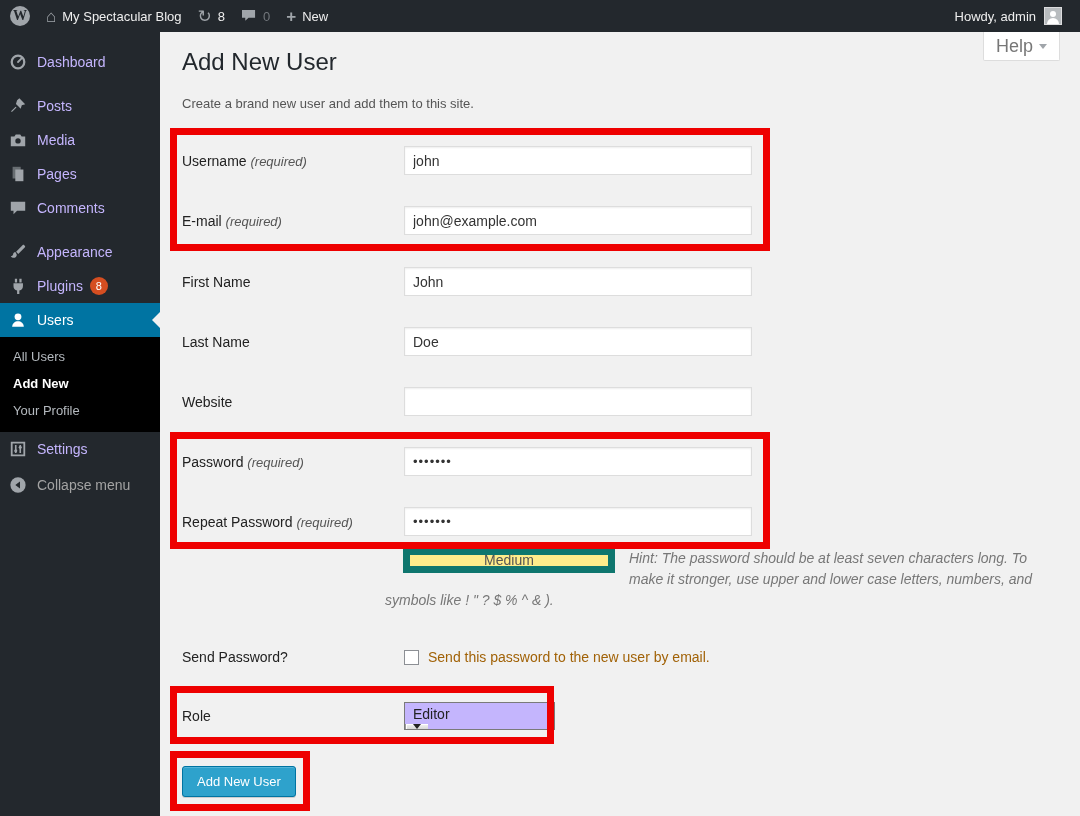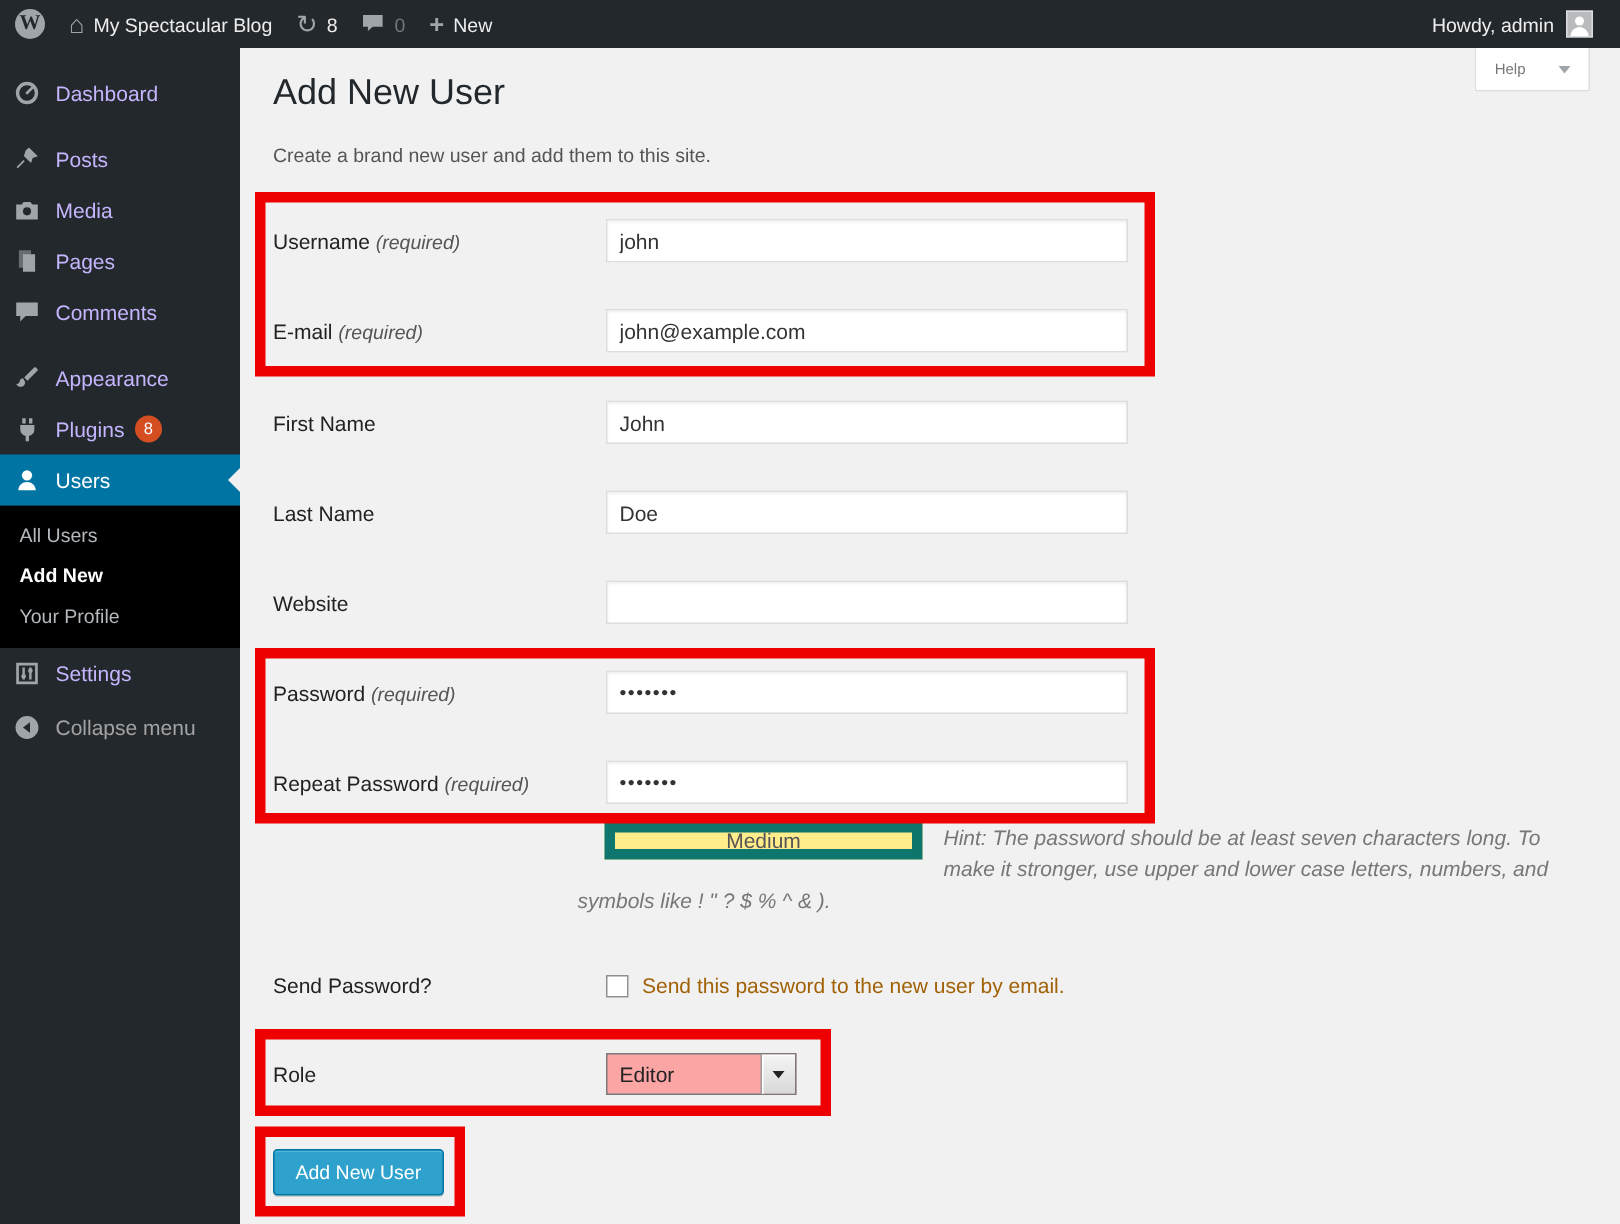--- a/index.html
+++ b/index.html
@@ -47,21 +47,21 @@
            color:#fff; font-size:11px; display:flex; align-items:center; justify-content:center; }
   .submenu { background:#000000; padding:6px 0 8px 0; }
   .submenu-item { height:27px; display:flex; align-items:center; padding-left:13px; font-size:13px;
                   color:#b4b9be; cursor:pointer; }
   .submenu-item.current { color:#fff; font-weight:bold; }
 
   
   .content { position:absolute; top:32px; left:160px; width:920px; height:784px; }
   .help-btn { position:absolute; top:0; right:20px; height:29px; padding:0 12px; background:#fff;
               border:1px solid #ddd; border-top:none; border-radius:0 0 2px 2px; color:#777;
-              font-size:10px; font-family:inherit; display:flex; align-items:center; gap:22px; cursor:pointer; }
+              font-size:18px; font-family:inherit; display:flex; align-items:center; gap:6px; cursor:pointer; }
   .help-tri { width:0; height:0; border-left:4px solid transparent; border-right:4px solid transparent;
               border-top:5px solid #a0a5aa; }
   .page-title { position:absolute; left:22px; top:16px; font-size:24px; font-weight:400; color:#23282d; }
   .page-subtitle { position:absolute; left:22px; top:64px; font-size:13px; color:#555; }
 
   .frow { position:absolute; left:22px; display:flex; align-items:center; height:29px; }
   .flabel { width:222px; flex:none; font-size:14px; color:#222; }
   .req { font-style:italic; font-size:13px; color:#555; }
   .finput { width:348px; height:29px; background:#fff; border:1px solid #ddd; border-radius:0;
             padding:3px 8px; font-size:14px; color:#333; font-family:inherit;
@@ -72,22 +72,22 @@
                    color:#777; font-style:italic; }
   .strength-box { float:left; width:212px; height:25px; margin:0 14px 17px 18px; background:#ffec8b;
                   border:7px solid #0f766e; color:#555; font-style:normal; font-size:14px;
                   display:flex; align-items:center; justify-content:center; }
 
   .sendrow { top:612px; height:26px; }
   .checkbox { appearance:none; -webkit-appearance:none; width:15px; height:15px; background:#fff;
               border:1px solid #8c8f94; margin-right:9px; cursor:pointer; flex:none; }
   .cb-label { font-size:14px; color:#a16207; }
 
-  .role-select { display:flex; align-items:stretch; width:127px; height:28px; background:#fca5a5;
-                 border:1px solid #7a7a7a; cursor:pointer; }
+  .role-select { display:flex; align-items:stretch; width:151px; height:28px; background:#c4b5fd;
+                 border:1px solid #7a7a7a; cursor:pointer;flex-direction:column; }
   .role-value { flex:1; display:flex; align-items:center; padding-left:8px; font-size:14px; color:#222; }
   .role-btn { width:23px; flex:none; background:linear-gradient(#f5f5f5,#d8d8d8); border-left:1px solid #9a9a9a;
               box-shadow:inset 1px 1px 0 #fff; display:flex; align-items:center; justify-content:center; }
   .role-tri { width:0; height:0; border-left:4px solid transparent; border-right:4px solid transparent;
               border-top:5px solid #222; }
 
   .submit-btn { position:absolute; left:22px; top:734px; height:31px; padding:0 14px; background:#2ea2cc;
                 border:1px solid #0074a2; border-radius:3px; color:#fff; font-size:13px; font-family:inherit;
                 box-shadow:inset 0 1px 0 rgba(120,200,230,.5), 0 1px 0 rgba(0,0,0,.15); cursor:pointer; }
 

